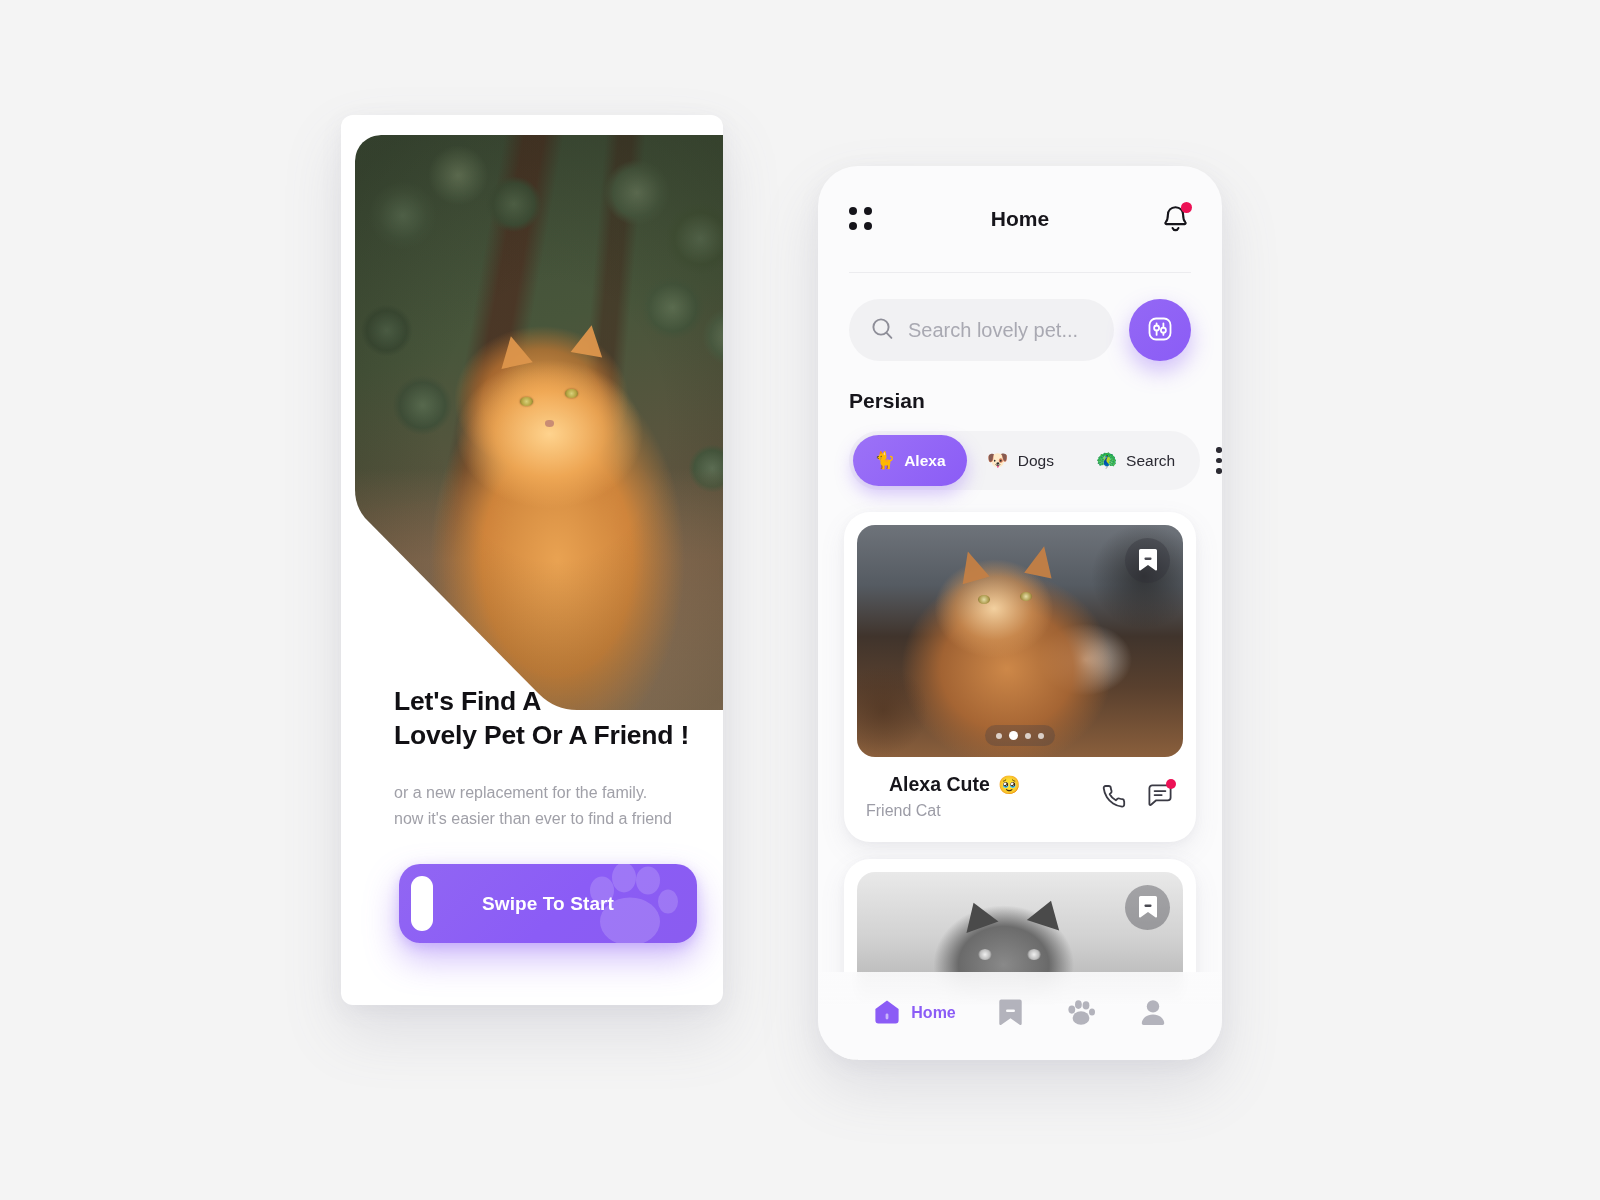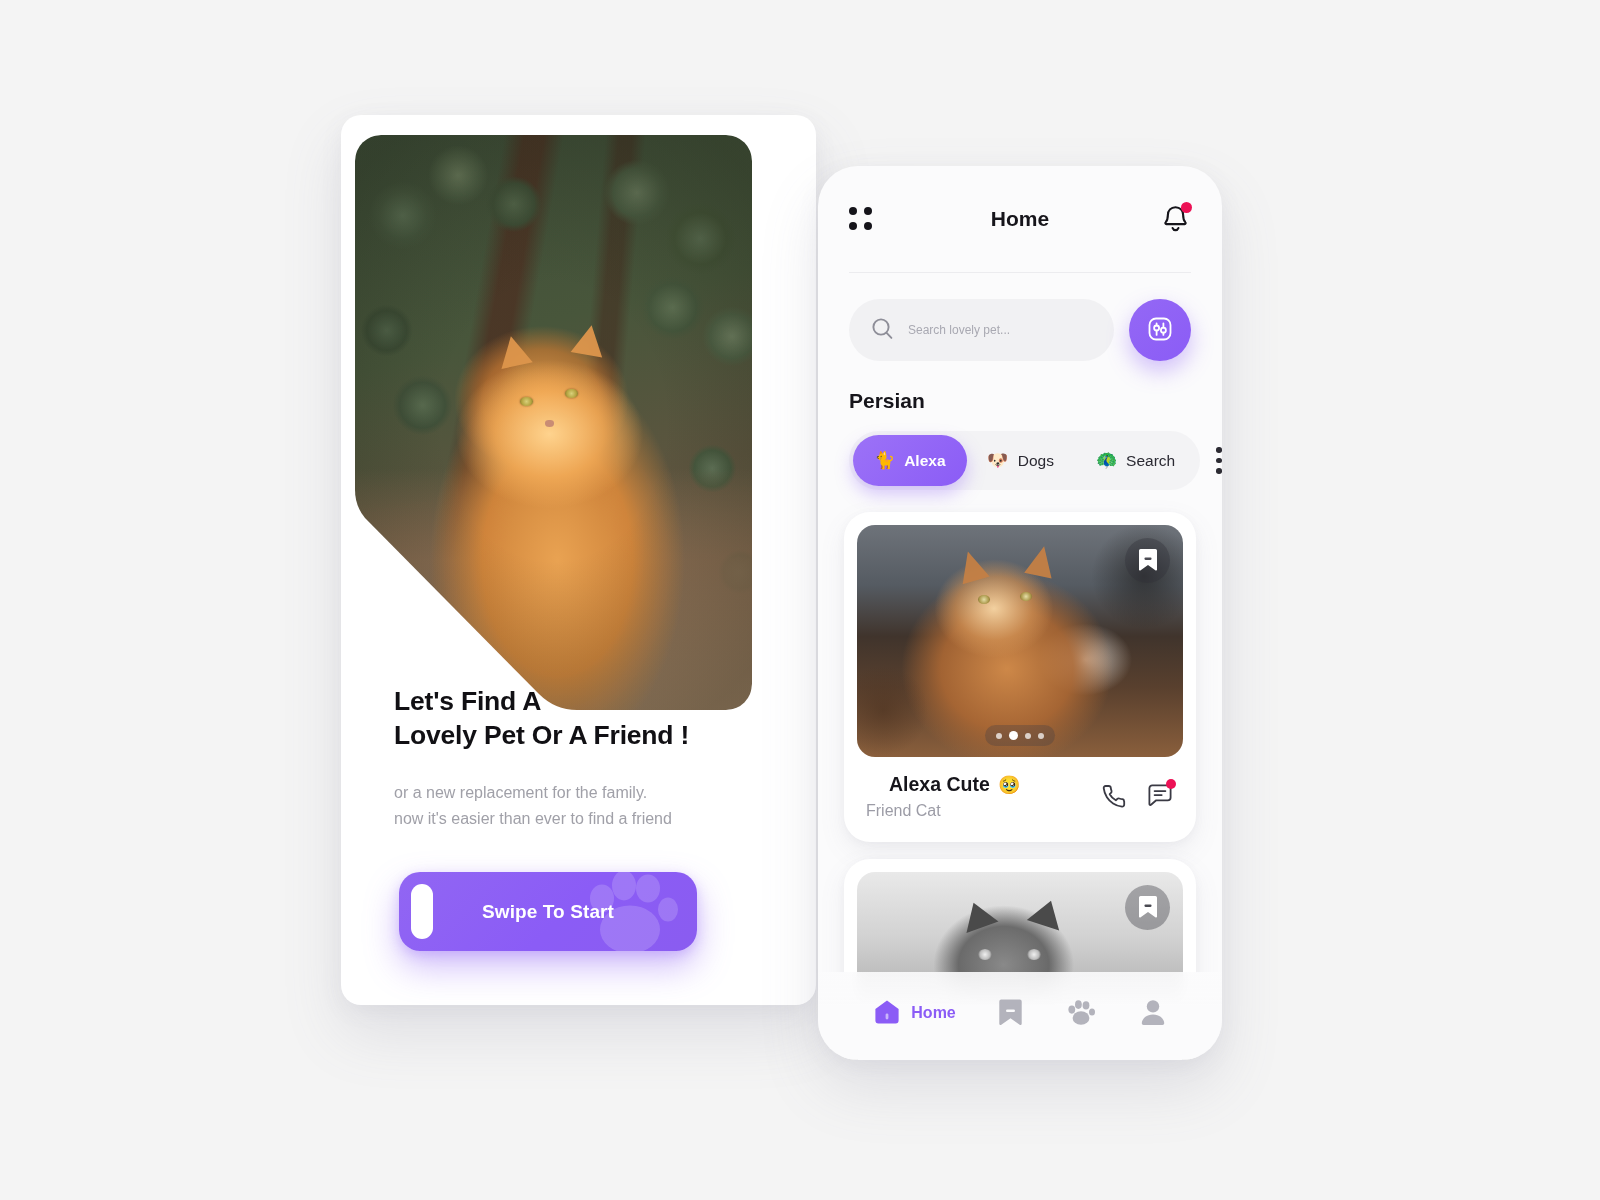--- a/index.html
+++ b/index.html
@@ -20,24 +20,24 @@
     position: relative;
     width: 1600px;
     height: 1200px;
   }
 
   
   .phone-left {
     position: absolute;
     left: 341px;
     top: 115px;
-    width: 475px;
+    width: 382px;
     height: 890px;
     background: #ffffff;
-    border-radius: 20px;
+    border-radius: 12px;
     box-shadow: 0 28px 60px rgba(120,120,140,0.16),
                 0 6px 22px rgba(120,120,140,0.08);
     overflow: hidden;
   }
 
   .hero-wrap {
     position: absolute;
     left: 14px;
     top: 20px;
     width: 397px;
@@ -147,21 +147,20 @@
     height: 79px;
     border-radius: 21px;
     background: linear-gradient(135deg, #9166f3 0%, #8b5cf6 55%, #8a5cf0 100%);
     box-shadow: 0 16px 34px rgba(139,92,246,0.40),
                 0 4px 12px rgba(139,92,246,0.25);
     display: flex;
     align-items: center;
     overflow: hidden;
     border: none;
     cursor: pointer;
-    margin-top: 8px;
   }
   .swipe-handle {
     position: absolute;
     left: 12px;
     width: 22px;
     height: 55px;
     border-radius: 13px;
     background: #ffffff;
   }
   .swipe-label {
@@ -258,21 +257,21 @@
     display: flex;
     align-items: center;
     padding: 0 22px;
     gap: 14px;
   }
   .search-input {
     border: none;
     background: transparent;
     outline: none;
     font-family: "Liberation Sans", sans-serif;
-    font-size: 12px;
+    font-size: 20px;
     color: #5c5c66;
     width: 100%;
   }
   .search-input::placeholder { color: #a9a9b2; }
   .filter-btn {
     width: 62px; height: 62px;
     border-radius: 50%;
     background: linear-gradient(140deg, #9468f5 0%, #8b5cf6 100%);
     box-shadow: 0 10px 22px rgba(139,92,246,0.38);
     display: flex; align-items: center; justify-content: center;

